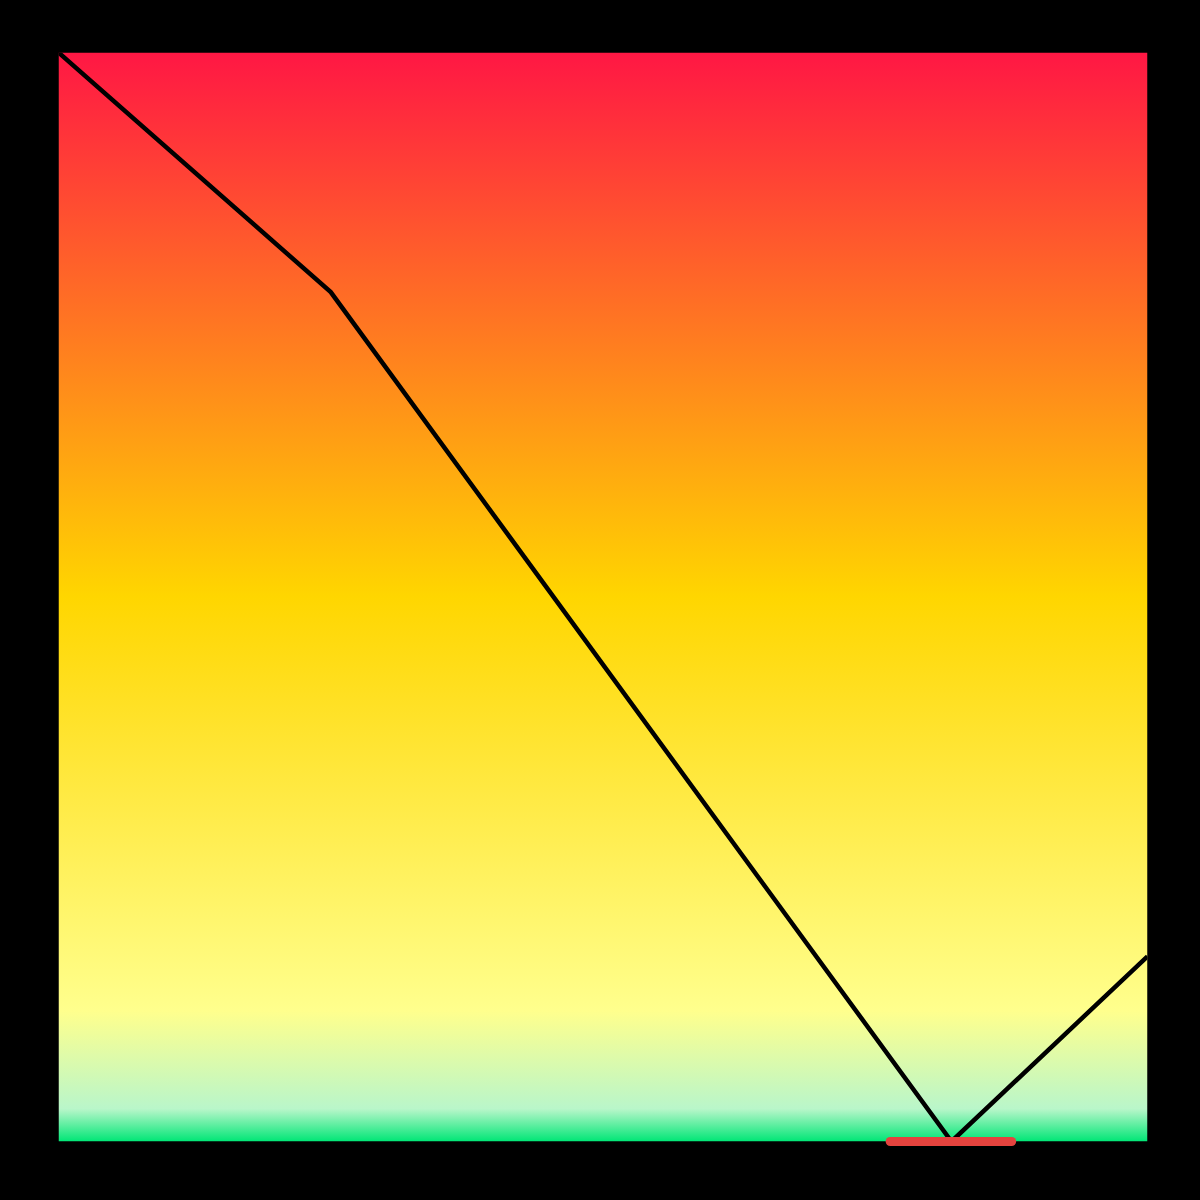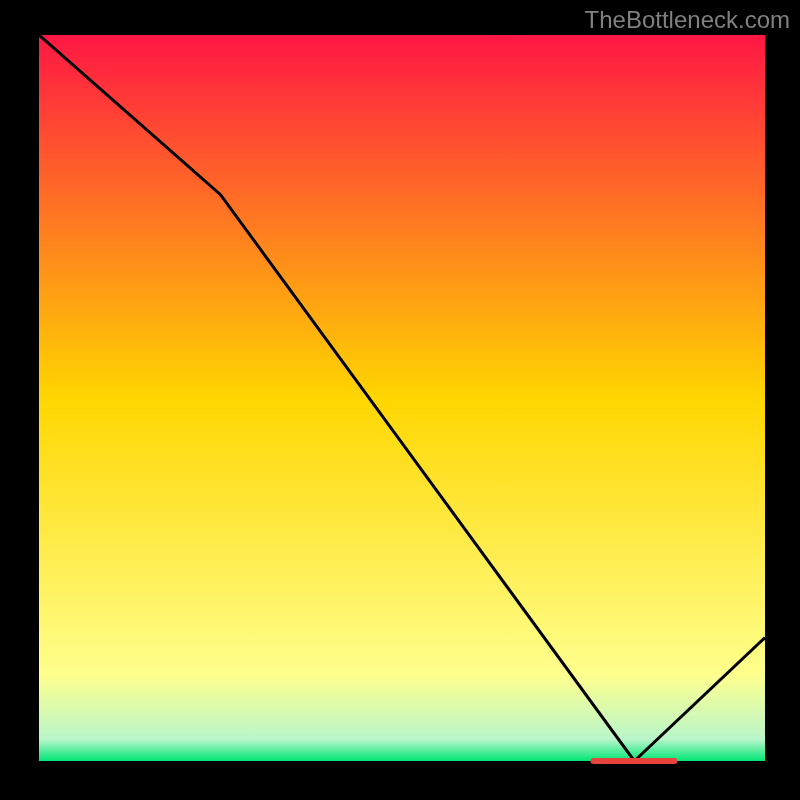--- a/index.html
+++ b/index.html
@@ -48,21 +48,20 @@
     height: 6px;
     background: #e4433e;
     border-radius: 3px;
     transform: translate(-50%, 50%);
   }
 </style>
 </head>
 <body>
 
 <div class="chart-container">
-  <div class="attribution">TheBottleneck.com</div>
   <div class="plot-area">
     <svg class="gradient-bg" viewBox="0 0 100 100" preserveAspectRatio="none">
       <defs>
         <linearGradient id="bg-grad" x1="0" y1="0" x2="0" y2="1">
             <stop offset="0%" stop-color="#ff1744"></stop>
             <stop offset="50%" stop-color="#ffd600"></stop>
             <stop offset="88%" stop-color="#ffff8d"></stop>
             <stop offset="97%" stop-color="#b9f6ca"></stop>
             <stop offset="100%" stop-color="#00e676"></stop>
           </linearGradient>

